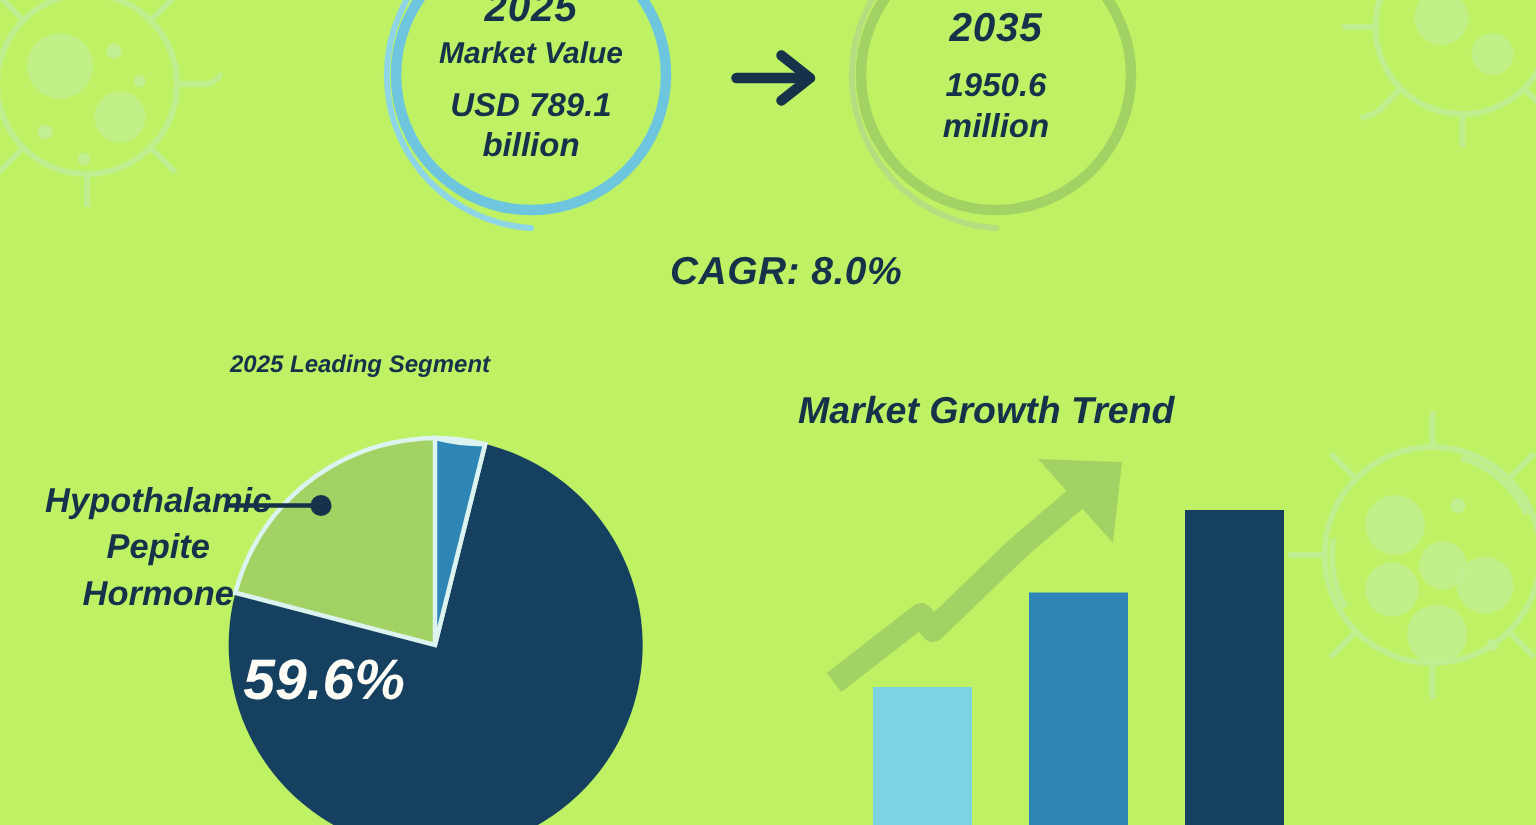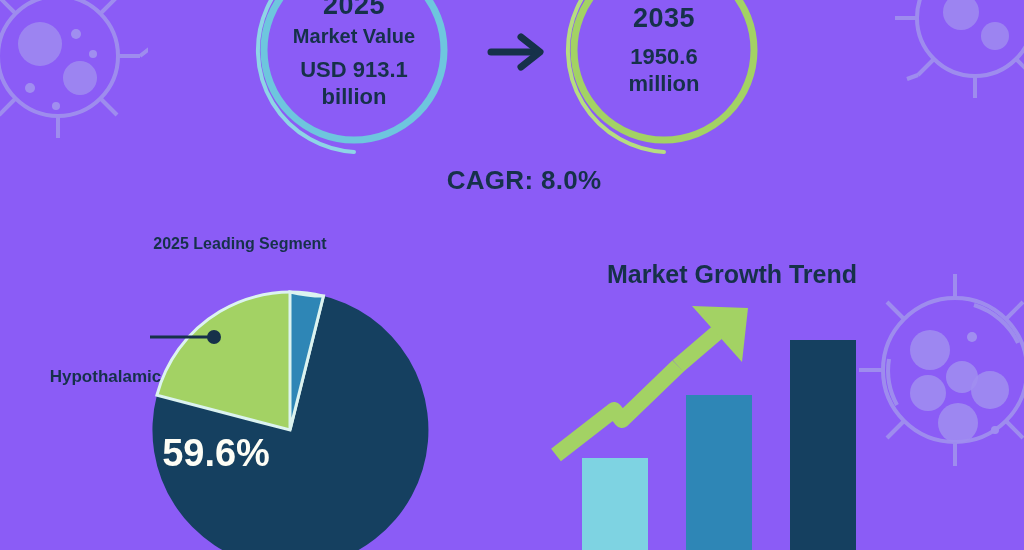--- a/index.html
+++ b/index.html
@@ -7,22 +7,23 @@
     padding: 0;
     background: #dcf3f0;
   }
   body {
     font-family: "Liberation Sans", sans-serif;
   }
   #infographic {
     position: relative;
     width: 1024px;
     height: 550px;
-    background: #8b5cf6;
+    background: #bef264;
     overflow: hidden;
+    font-style: italic;
   }
 
   
   .watermark {
     position: absolute;
     opacity: 0.35;
     pointer-events: none;
   }
   .wm-stroke { stroke: #c2e7e2; stroke-width: 4; fill: none; }
   .wm-fill   { fill: #c9ebe6; }
@@ -122,41 +123,39 @@
     top: 45px;
     width: 340px;
     height: 300px;
   }
   .pie-callout-label {
     position: absolute;
     left: 18px;
     top: 83px;
     width: 175px;
     text-align: center;
-    font-size: 17px;
+    font-size: 23px;
     font-weight: bold;
     color: #16314a;
     line-height: 1.35;
-    margin-top: 48px;
   }
 
   
   .bar-panel {
     position: absolute;
     left: 512px;
     top: 235px;
     width: 512px;
     height: 315px;
   }
   .bar-title {
     position: absolute;
     left: 20px;
     top: 25px;
     width: 400px;
-    text-align: center;
     font-size: 25px;
     font-weight: bold;
     color: #16314a;
   }
   .bar-svg {
     position: absolute;
     left: 30px;
     top: 65px;
     width: 400px;
     height: 260px;
@@ -229,21 +228,21 @@
   <div class="kpi-row">
 
     <div class="kpi-circle left">
       <svg viewBox="0 0 216 216">
         <circle cx="108" cy="108" r="90" fill="none" stroke="#6ec6de" stroke-width="7"></circle>
         <path d="M 108 210 A 102 102 0 1 1 186 36" fill="none" stroke="#8ed5e6" stroke-width="4" stroke-linecap="round"></path>
       </svg>
       <div class="kpi-text">
         <div class="kpi-year">2025</div>
         <div class="kpi-label">Market Value</div>
-        <div class="kpi-value">USD 913.1</div>
+        <div class="kpi-value">USD 789.1</div>
         <div class="kpi-unit">billion</div>
       </div>
     </div>
 
     <svg class="kpi-arrow" viewBox="0 0 70 44">
       <path d="M8 22 L52 22" stroke="#16314a" stroke-width="7" stroke-linecap="round" fill="none"></path>
       <path d="M38 7 L57 22 L38 37" stroke="#16314a" stroke-width="7" stroke-linecap="round" stroke-linejoin="round" fill="none"></path>
     </svg>
 
     <div class="kpi-circle right">
@@ -259,20 +258,22 @@
     </div>
   </div>
 
   <div class="cagr">CAGR: 8.0%</div>
 
   <div class="pie-panel">
     <div class="pie-title">2025 Leading Segment</div>
 
     <div class="pie-callout-label">
       <div>Hypothalamic</div>
+      <div>Pepite</div>
+      <div>Hormone</div>
     </div>
 
     <svg class="pie-svg" viewBox="0 0 340 300">
 
       <g>
 
         <path fill="#154060" d="M140 150 L140 12 A138 138 0 1 1 6.9 115.2 Z"></path>
 
         <path fill="#a3d264" stroke="#dcf3f0" stroke-width="3" d="M140 150 L173.4 16.1 A138 138 0 0 0 6.9 115.2 Z"></path>
 

